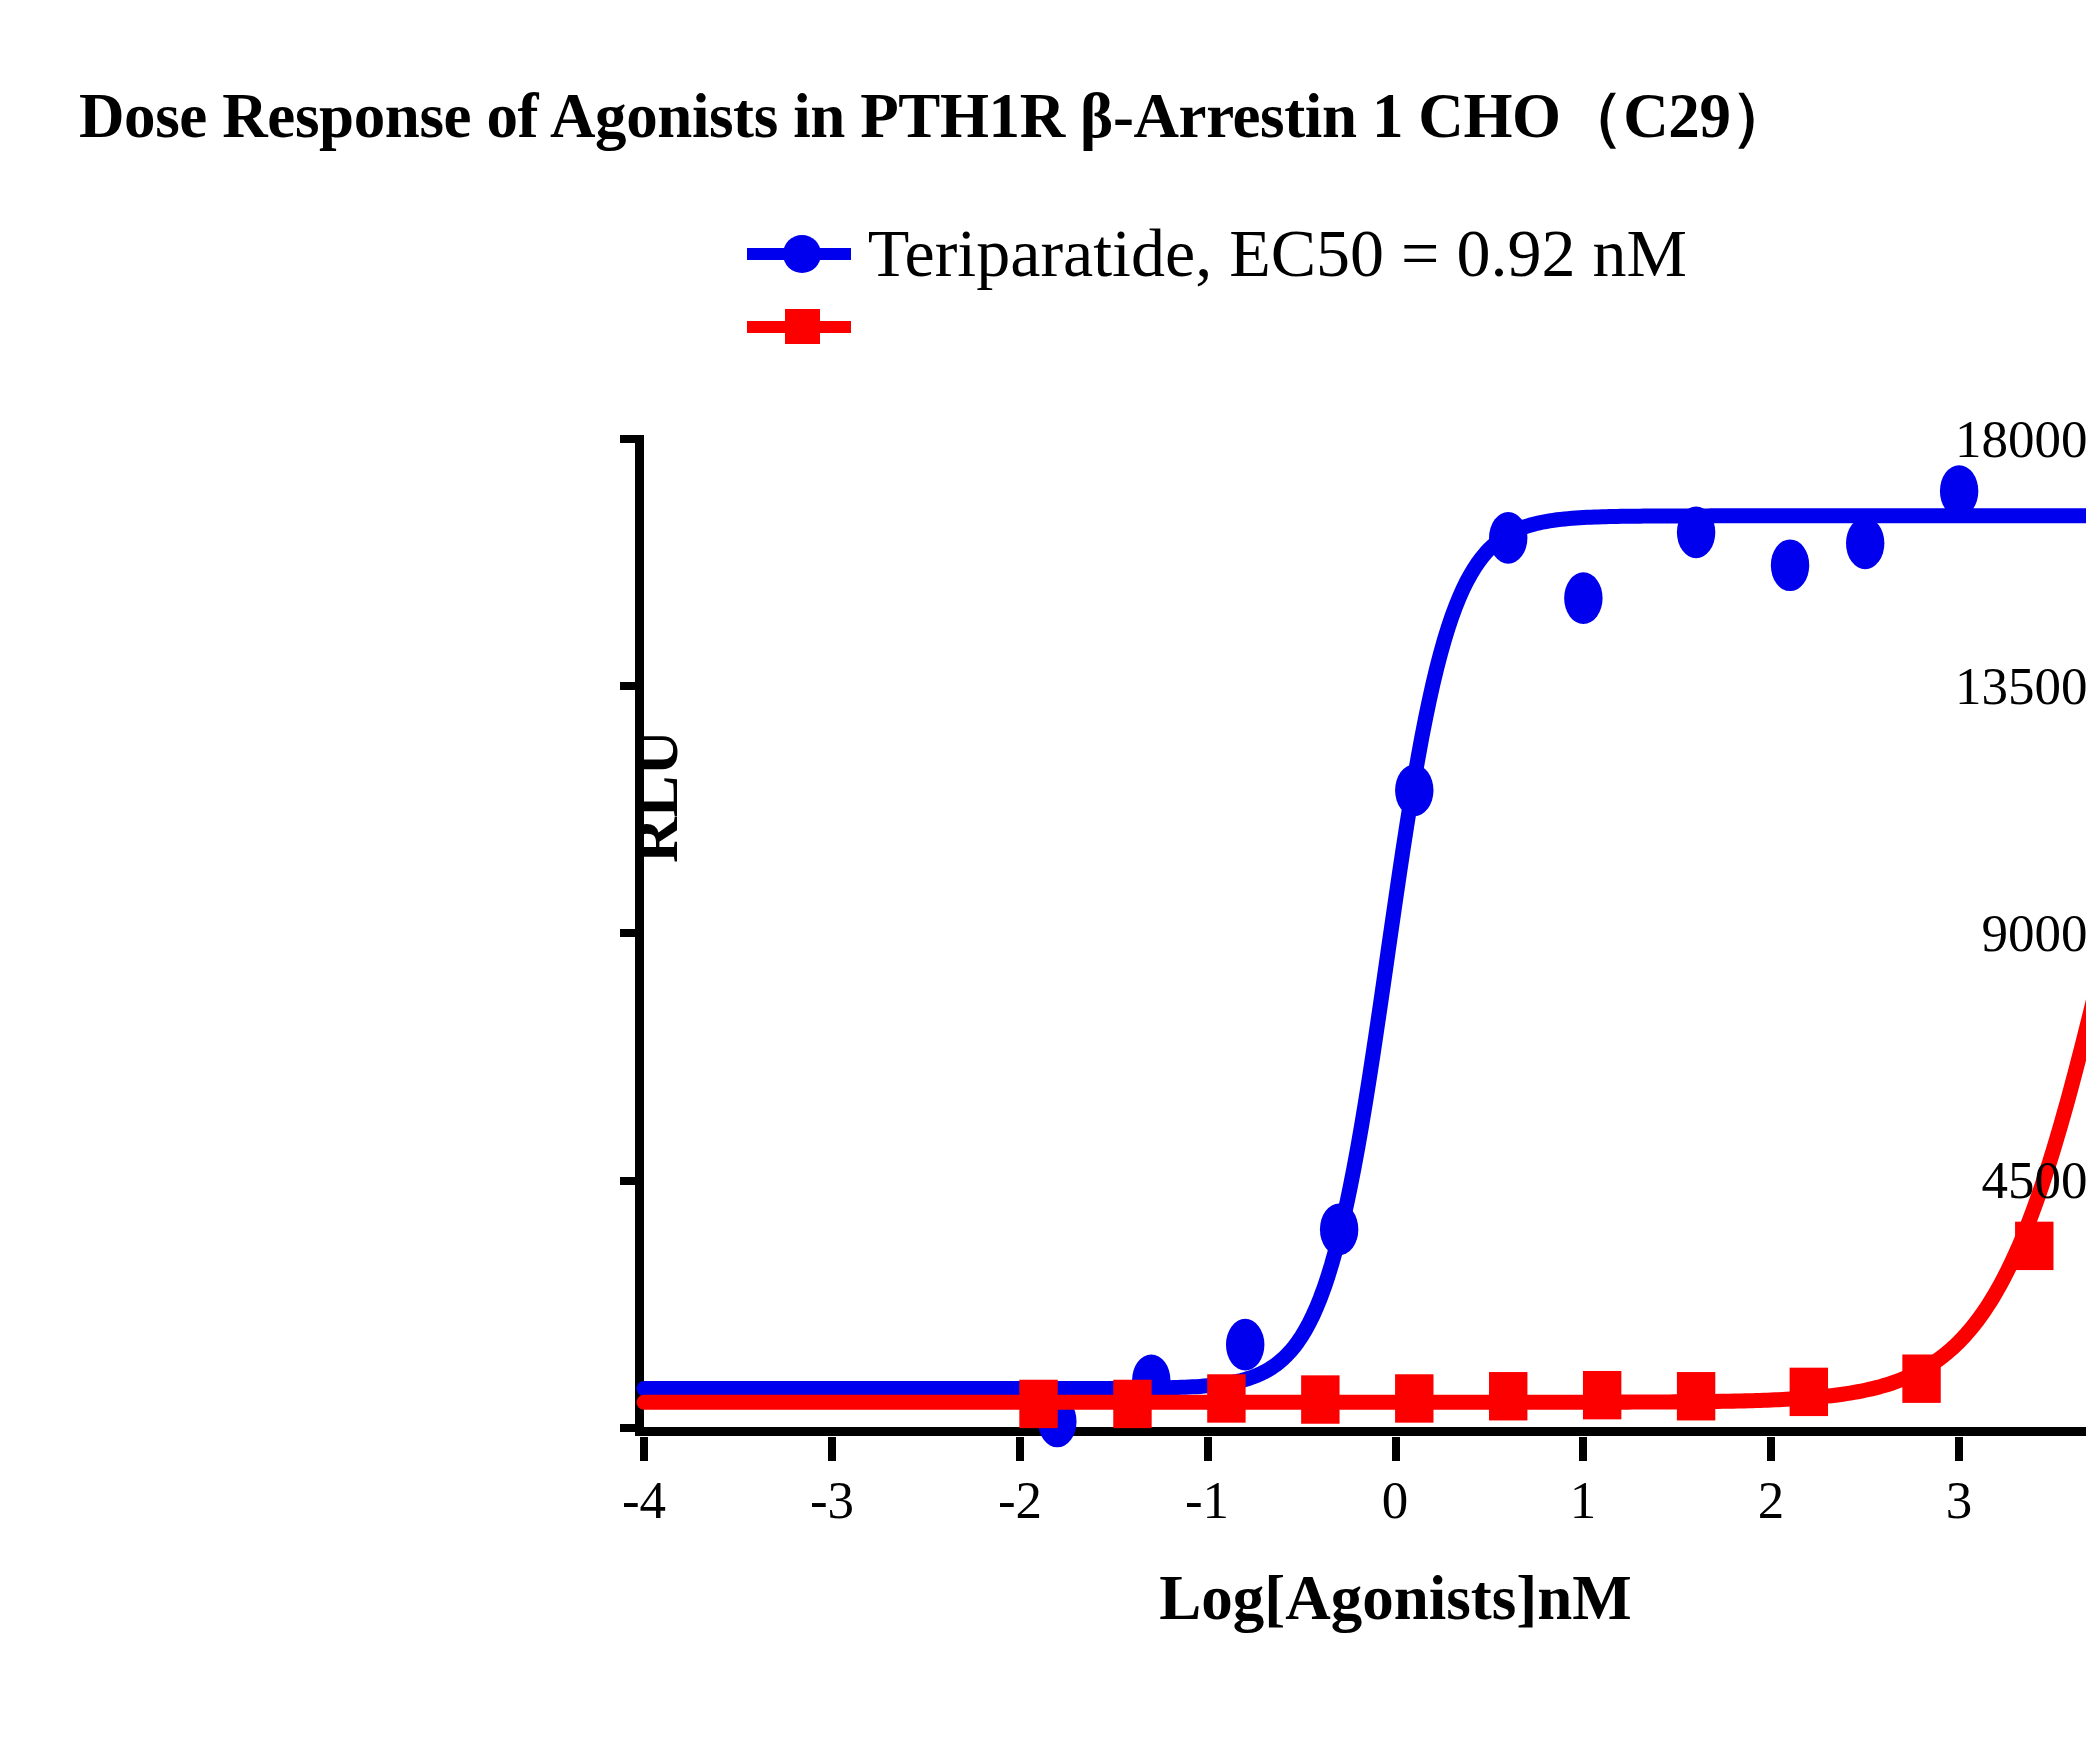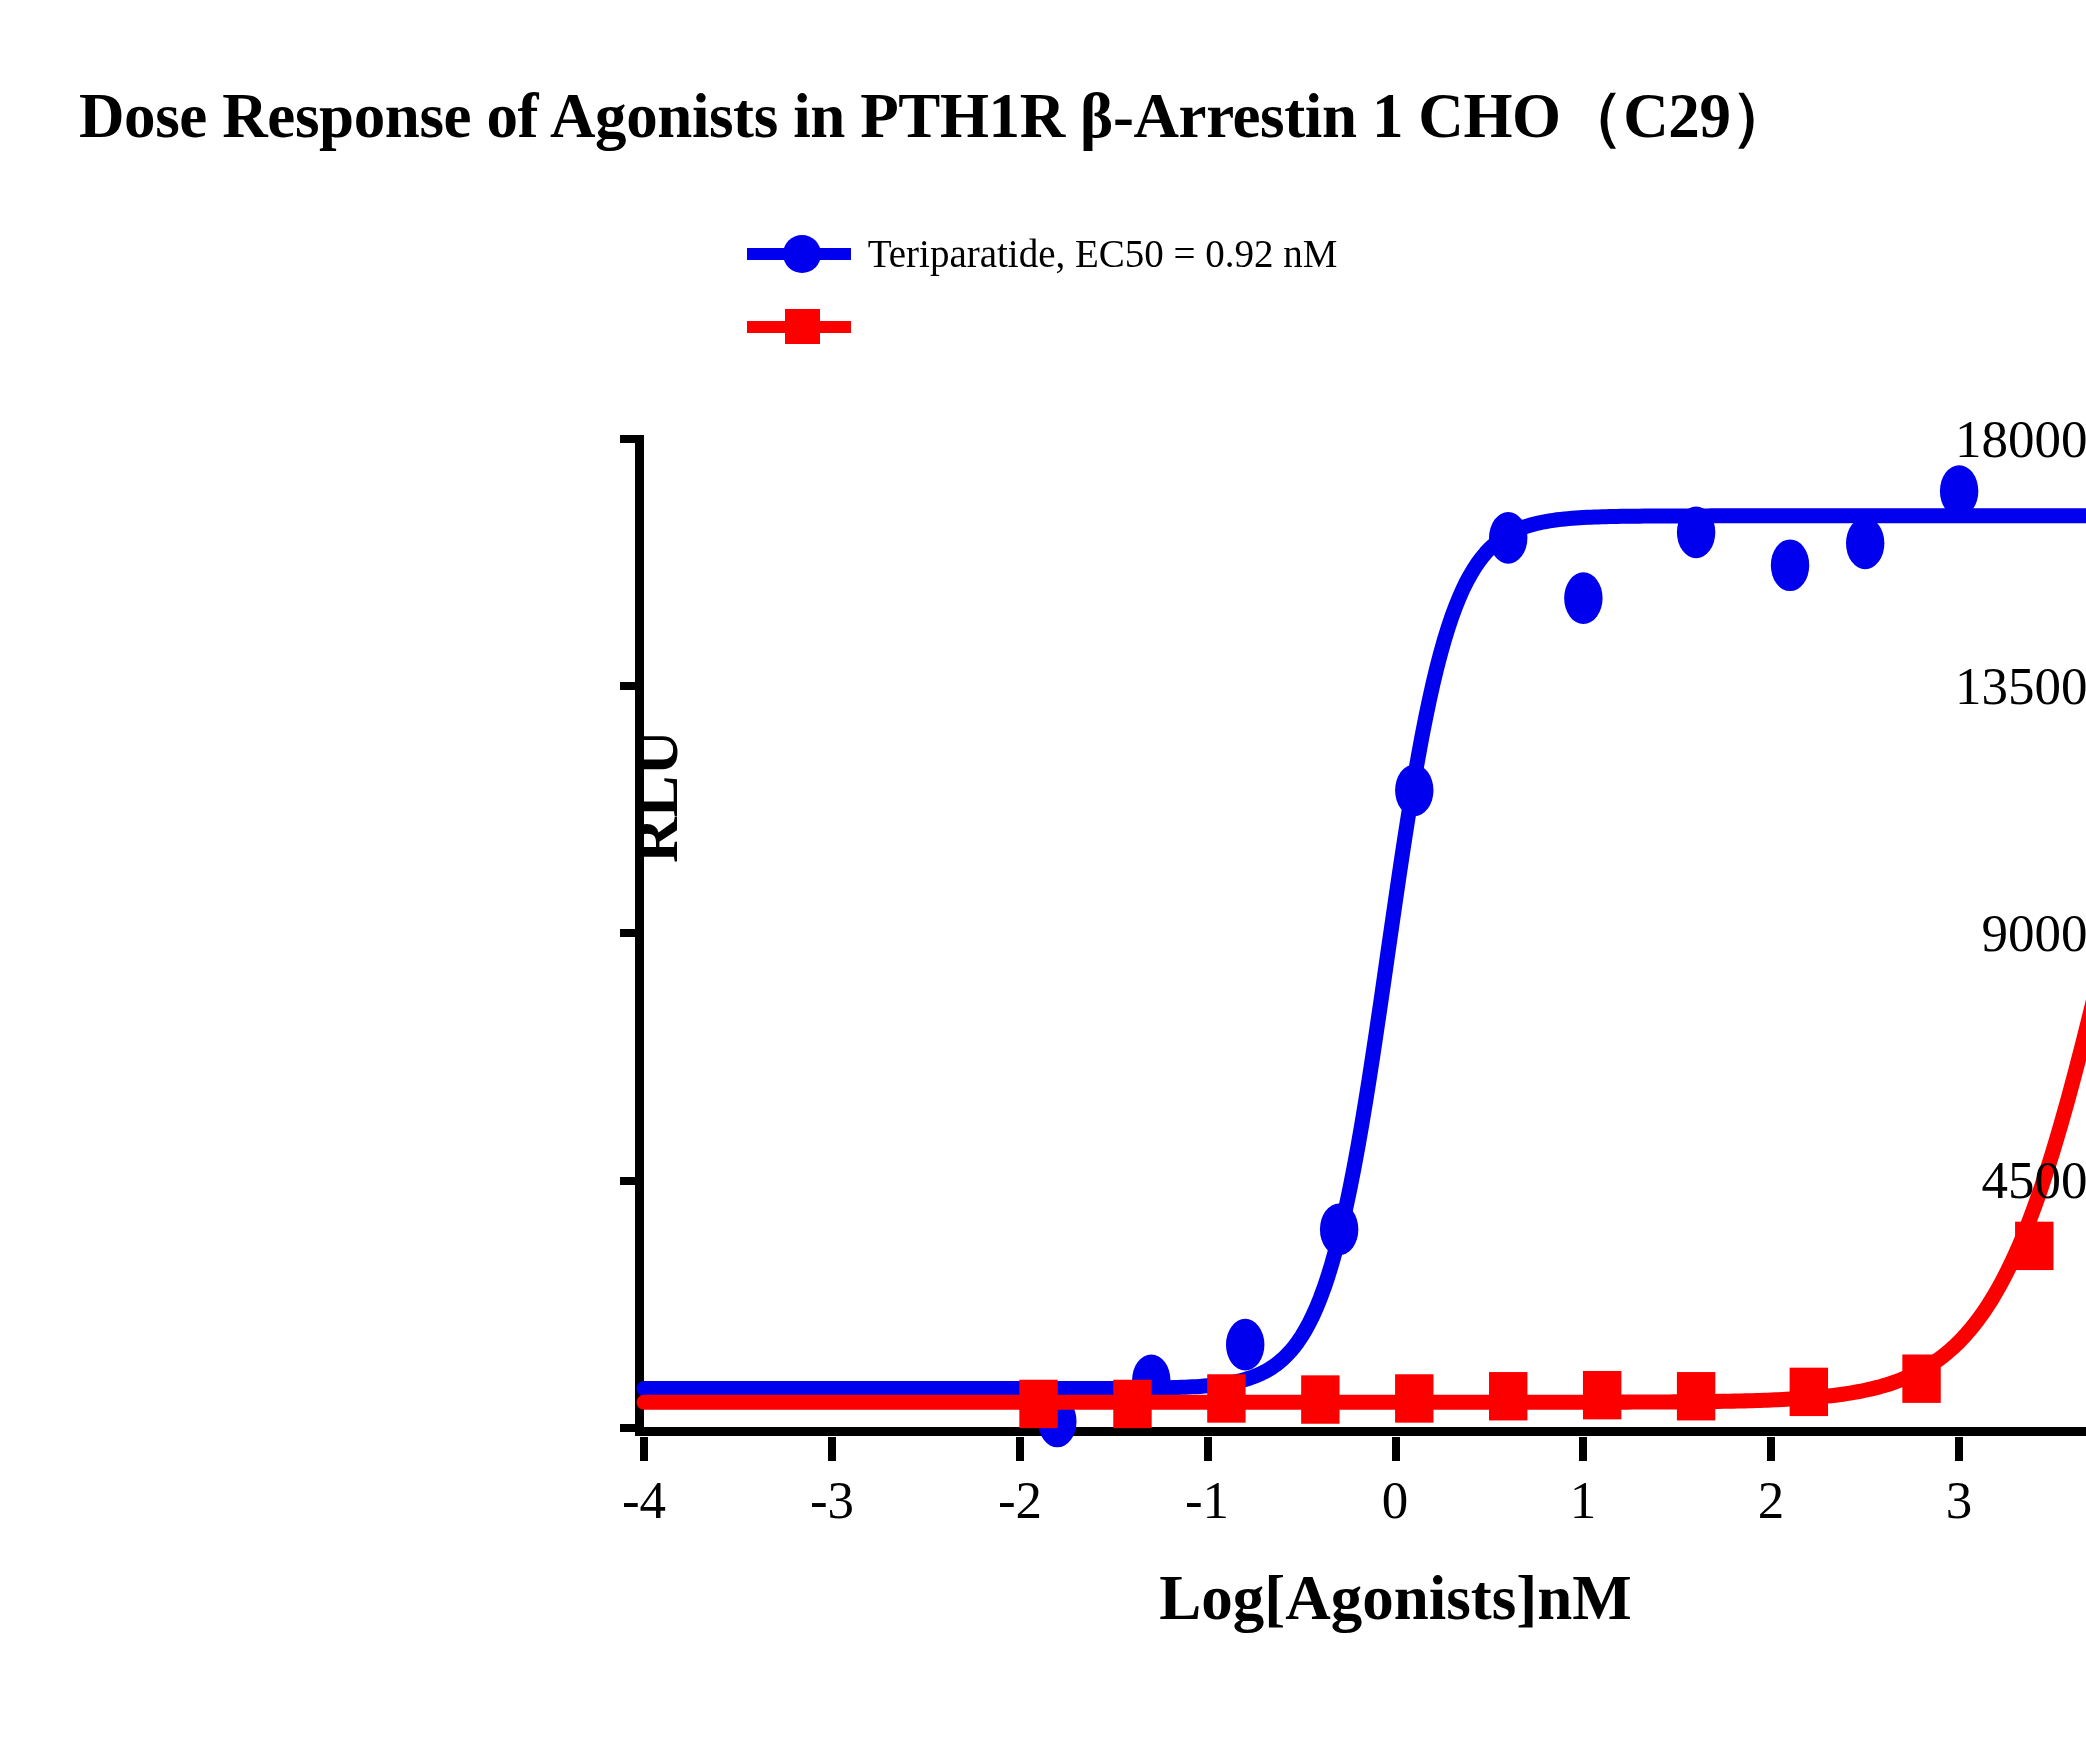--- a/index.html
+++ b/index.html
@@ -8,21 +8,21 @@
 
   #chart-title{
     position:absolute; left:79px; top:73px; width:2605px;
     font-size:63px; font-weight:bold; color:#000;
     font-family:"Liberation Serif",serif; white-space:nowrap;
     letter-spacing:-0.4px;
   }
 
   #legend{position:absolute; left:743px; top:217px; width:1419px;}
   .legend-row{display:flex; align-items:center; height:73px;}
-  .legend-label{font-size:39px; color:#000; font-family:"Liberation Serif",serif; white-space:nowrap; padding-left:11.7px;}
+  .legend-label{font-size:68px; color:#000; font-family:"Liberation Serif",serif; white-space:nowrap; padding-left:11.7px;}
 
   .lm-line{position:absolute; height:11.7px; width:104px; left:4.2px; top:31px;}
   .lm-wrap{position:relative;width:113px;height:73px;}
   .lm-circle{position:absolute;left:40px;top:17.5px;width:38px;height:38px;border-radius:50%;}
   .lm-square{position:absolute;left:42px;top:19px;width:35px;height:35px;}
 
   
   #plot{position:absolute;left:644px;top:439px;width:1503px;height:988px;}
   #y-axis{position:absolute;left:635px;top:435px;width:9.2px;height:998px;background:#000;}
   #x-axis{position:absolute;left:635px;top:1427px;width:1519px;height:9.2px;background:#000;}

